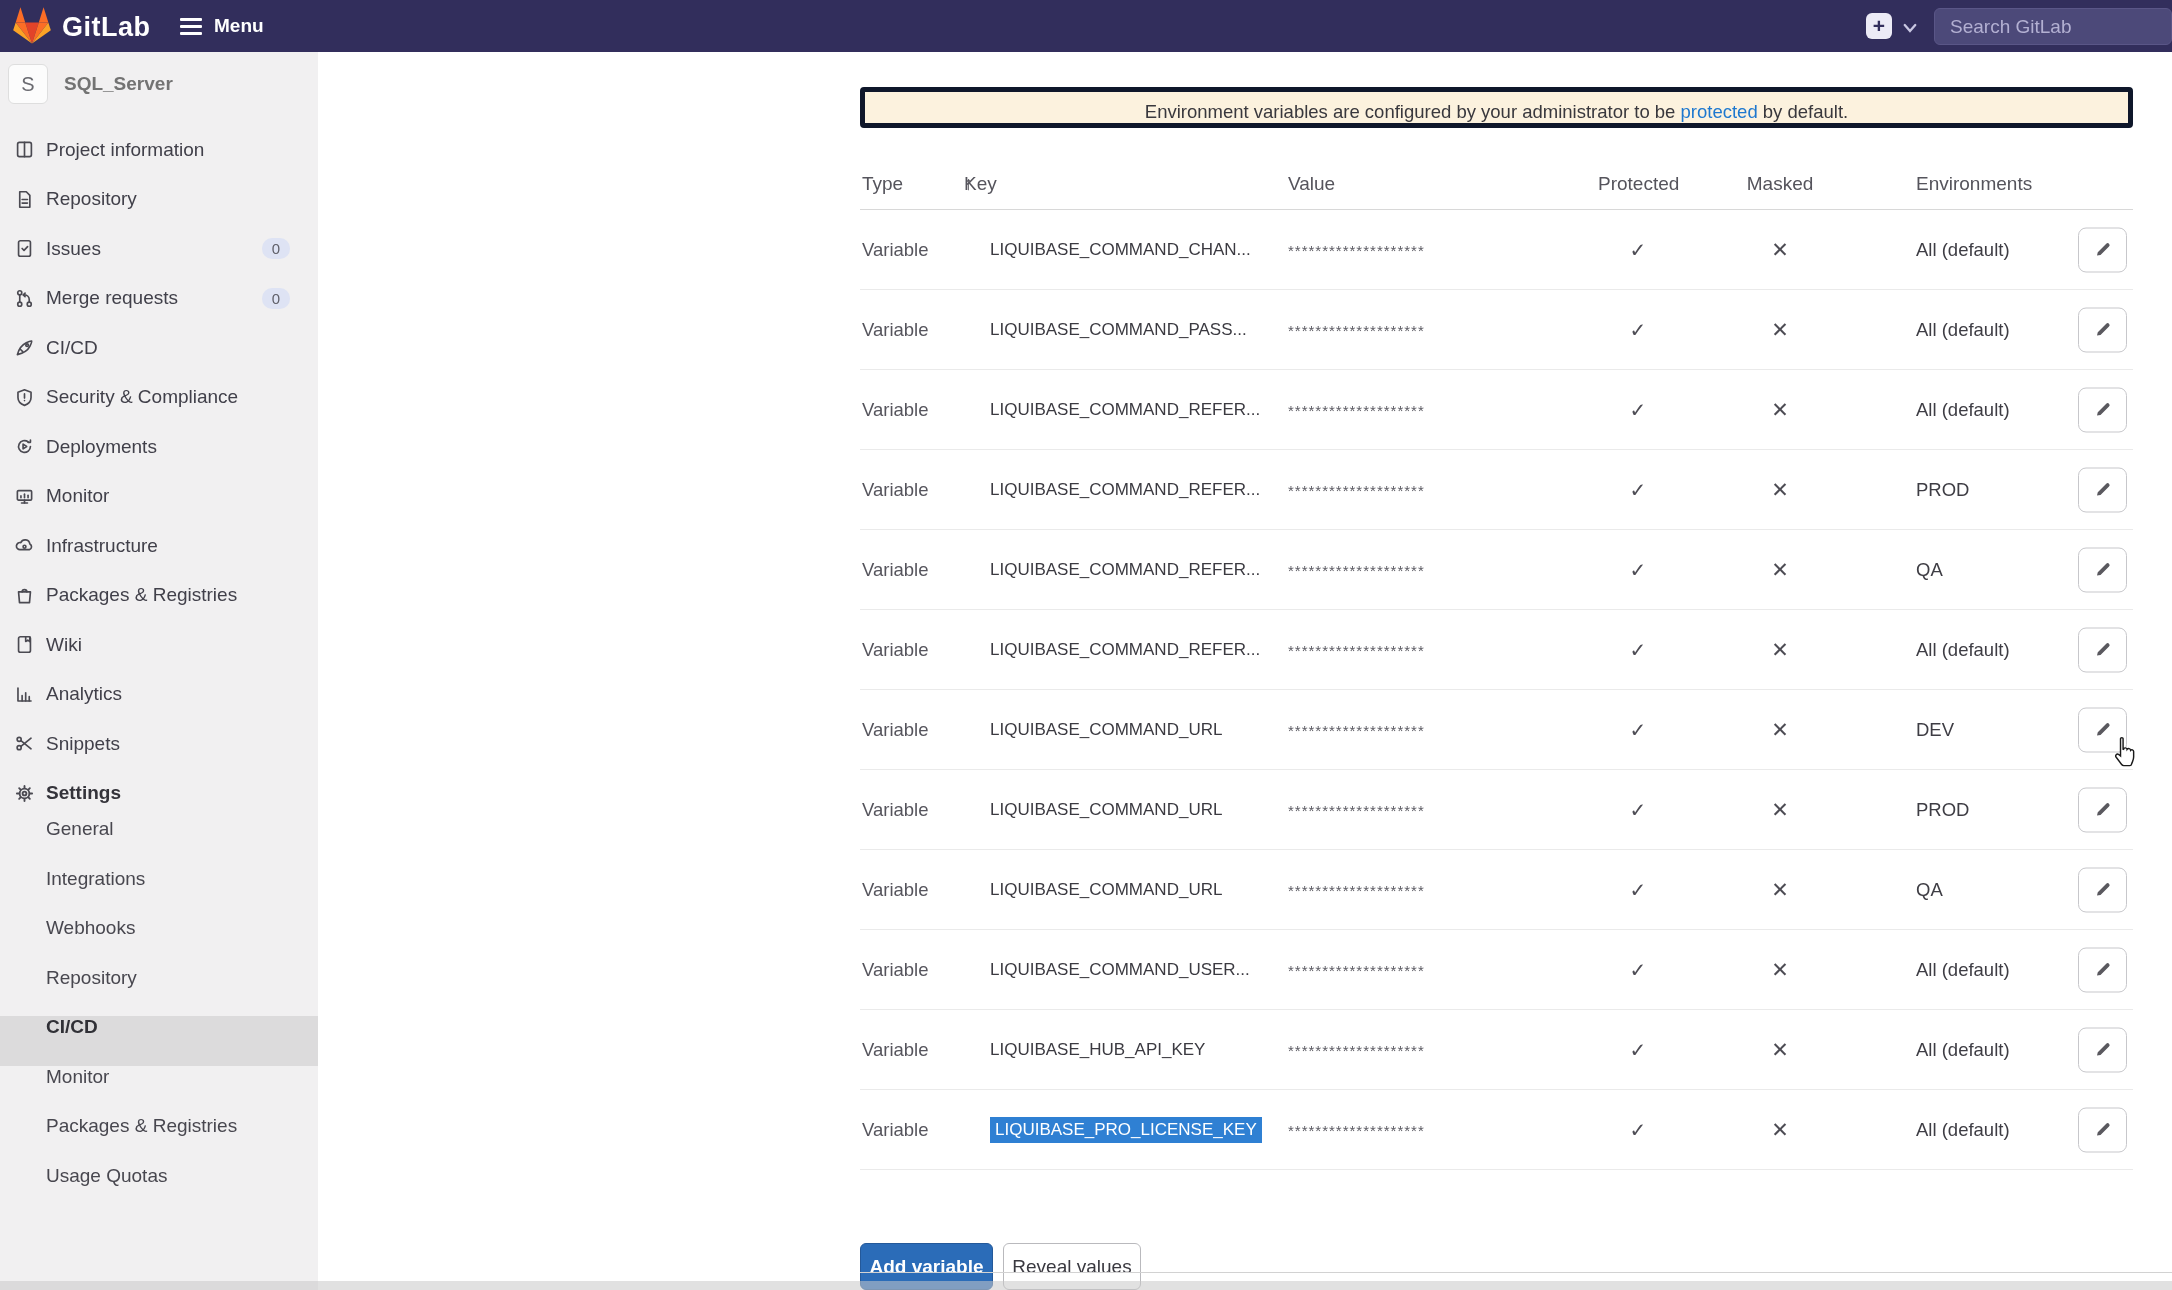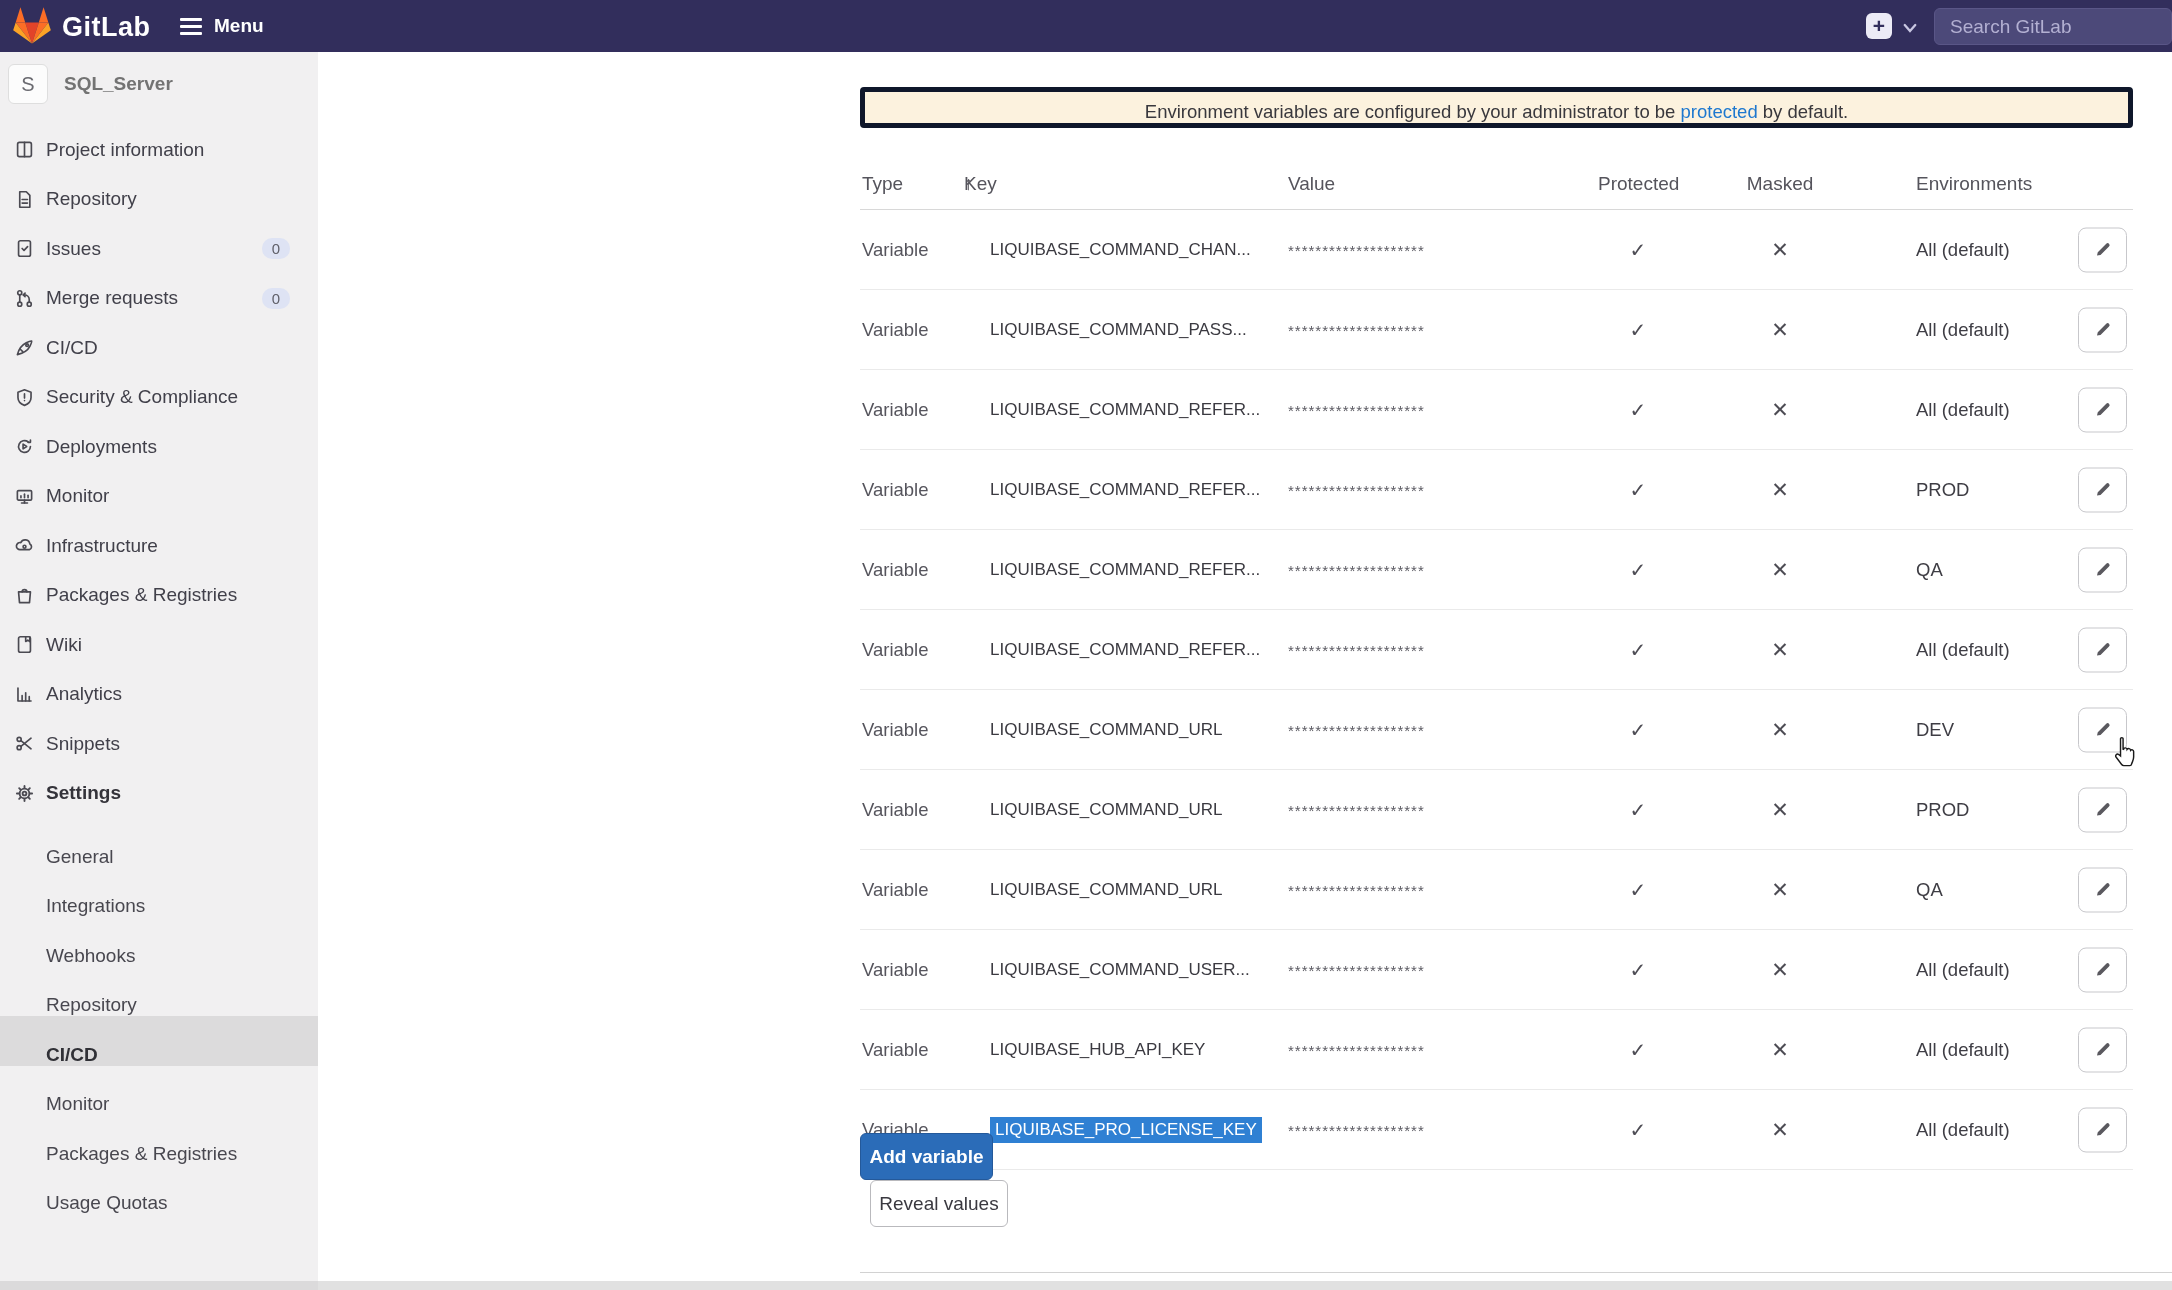--- a/index.html
+++ b/index.html
@@ -29,21 +29,21 @@
     color:#6a6a70; font-size:20px; display:flex; align-items:center; justify-content:center; }
   .project-name { margin-left:16px; font-size:19px; font-weight:700; color:#737373; }
   .nav { position:absolute; left:0; top:73px; width:318px; }
   .nav-item { height:49.5px; display:flex; align-items:center; padding-left:14px; cursor:pointer; }
   .nav-icon { width:20px; height:20px; flex:0 0 20px; display:flex; align-items:center; justify-content:center; }
   .nav-icon svg { stroke:#4b4a52; fill:none; stroke-width:1.4; stroke-linecap:round; stroke-linejoin:round; }
   .nav-label { margin-left:12px; font-size:19px; color:#41404a; white-space:nowrap; }
   .nav-label.bold { font-weight:700; color:#34333a; }
   .nav-badge { margin-left:auto; margin-right:28px; background:#dee3f4; color:#606069; font-size:15px;
     border-radius:10px; padding:2px 10px; }
-  .nav-sub { height:49.5px; display:flex; align-items:flex-end; padding-left:46px; cursor:pointer; }
+  .nav-sub { height:49.5px; display:flex; align-items:flex-start; padding-left:46px; cursor:pointer; }
   .nav-sub span { font-size:19px; color:#48474f; }
   .nav-sub.active { background:#dcdbdc; }
   .nav-sub.active span { font-weight:700; color:#303036; }
 
   
   .main { position:absolute; left:860px; top:52px; width:1273px; height:1238px; background:#fff; }
   .banner { position:absolute; left:0; top:35px; width:1273px; height:41px; background:#fcf2de;
     border:5px solid #0f172a; border-radius:4px; text-align:center; line-height:39px; font-size:18.5px; color:#39383d; }
   .banner a { color:#1d78cf; text-decoration:none; cursor:pointer; }
 
@@ -60,21 +60,21 @@
   .c-key  { left:130px; font-size:17px; color:#3b3a41; }
   .c-key.selected { background:#2f80d3; color:#fff; padding:3px 5px; }
   .c-value { left:428px; font-size:15px; letter-spacing:1px; color:#5b5a62; }
   .c-prot { left:738px; width:80px; text-align:center; font-size:20px; color:#4d4c54; }
   .c-mask { left:880px; width:80px; text-align:center; font-size:21px; color:#4d4c54; }
   .c-env  { left:1056px; font-size:18.5px; color:#3e3d44; }
   .edit-btn { position:absolute; left:1218px; top:50%; transform:translateY(-50%); width:49px; height:45px;
     background:#fff; border:1px solid #c7c7cb; border-radius:8px; cursor:pointer;
     display:flex; align-items:center; justify-content:center; }
 
-  .actions { position:absolute; left:0; top:1081px; display:flex;flex-direction:column; }
+  .actions { position:absolute; left:0; top:1191px; display:flex; }
   .btn-primary { width:133px; height:47px; background:#2b6cb8; color:#fff; font-size:19px; font-weight:600;
     border:1px solid #24599a; border-radius:6px; cursor:pointer; font-family:inherit; }
   .btn-secondary { width:138px; height:47px; background:#fff; color:#3a3940; font-size:19px;
     border:1px solid #b9b9bd; border-radius:6px; margin-left:10px; cursor:pointer; font-family:inherit; }
 
   .bottom-divider { position:absolute; left:860px; top:1272px; width:1312px; height:1px; background:#d2d2d2; }
   .bottom-strip { position:absolute; left:0; top:1281px; width:2172px; height:9px; background:#c9c9c9; opacity:.55; z-index:30; }
 
   .cursor { position:absolute; left:2112px; top:736px; z-index:40; pointer-events:none; }
 </style>

